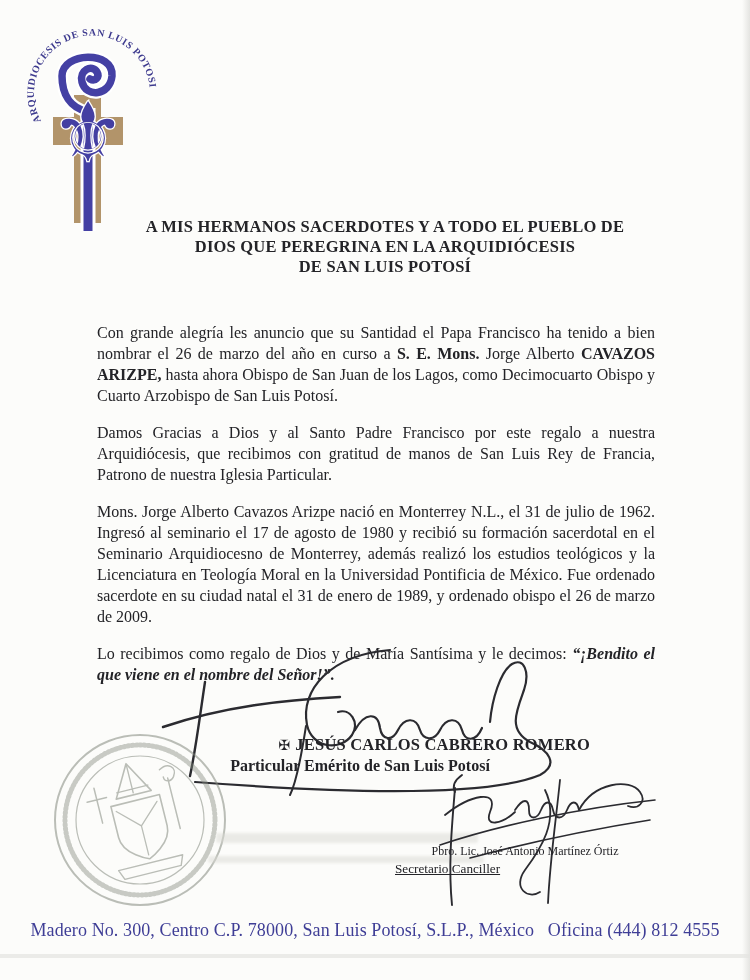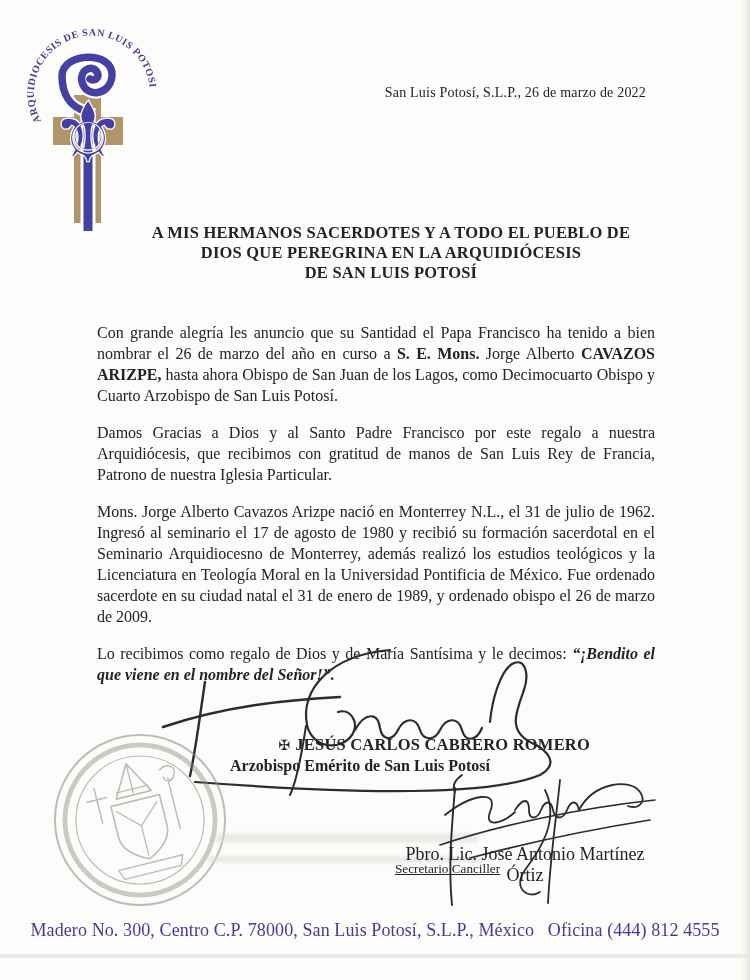--- a/index.html
+++ b/index.html
@@ -14,41 +14,41 @@
   .ghost1{left:216px;top:833px;width:262px;height:10px;}
   .ghost2{left:208px;top:856px;width:276px;height:7px;}
 
   
   .logo{position:absolute;left:22px;top:14px;width:160px;height:225px;}
   .logo .arc{font-family:"Liberation Serif",serif;font-weight:bold;font-size:10px;
              letter-spacing:.6px;fill:#3d3a8e;}
 
   .date{position:absolute;top:85px;right:104px;font-size:14px;letter-spacing:.2px;}
 
-  .headline{position:absolute;top:207px;left:75px;width:600px;margin:16px;text-align:center;
+  .headline{position:absolute;top:207px;left:75px;width:600px;margin:10px;text-align:center;
             font-size:16.5px;font-weight:bold;line-height:20px;letter-spacing:.2px;
             white-space:pre-line;}
 
   .body-text{position:absolute;top:306px;left:97px;width:558px;font-size:16px;
              line-height:21px;text-align:justify;}
   .body-text p{margin:16px 0 14px 0;}
   .seg-b{font-weight:bold;}
   .seg-bi{font-weight:bold;font-style:italic;}
 
   .sig-main{position:absolute;left:140px;top:638px;width:440px;height:165px;}
   .sig-name{position:absolute;top:735px;left:130px;width:460px;text-align:right;
             font-weight:bold;font-size:16.5px;letter-spacing:.2px;}
   .sig-name .cross{font-family:"DejaVu Sans",sans-serif;font-size:14px;margin-right:5px;}
   .sig-title{position:absolute;top:757px;left:130px;width:460px;text-align:center;
              font-weight:bold;font-size:16px;}
 
   .stamp{position:absolute;left:45px;top:728px;width:190px;height:185px;opacity:.55;}
 
   .sig-sec{position:absolute;left:400px;top:763px;width:280px;height:150px;}
-  .sec-name{position:absolute;top:844px;left:395px;width:260px;text-align:center;font-size:18px;}
+  .sec-name{position:absolute;top:844px;left:395px;width:260px;text-align:center;font-size:12px;}
   .sec-title{position:absolute;top:861px;left:395px;width:260px;font-size:13.2px;text-decoration:underline;}
 
   .footer{position:absolute;top:920px;left:0;width:750px;text-align:center;font-size:18px;
           white-space:pre;color:#3f3e96;letter-spacing:.1px;}
 
   .ink{fill:none;stroke:#2b2b30;stroke-linecap:round;stroke-linejoin:round;}
   .seal{fill:none;stroke:#858b80;stroke-linecap:round;stroke-linejoin:round;}
 </style>
 </head>
 <body>
@@ -71,21 +71,20 @@
     <g>
       <line x1="66" y1="94" x2="66" y2="217" stroke="#ffffff" stroke-width="15"></line>
       <path d="M 66,98 C 48,94 40,80 40,62 C 40,38 92,36 90,62 C 88,82 64,84 60,68 C 57,56 70,50 75,58 C 78,63 73,68 68,65" fill="none" stroke="#ffffff" stroke-width="12" stroke-linecap="round"></path>
       <line x1="66" y1="94" x2="66" y2="217" stroke="#4440a4" stroke-width="9"></line>
       <path d="M 66,98 C 48,94 40,80 40,62 C 40,38 92,36 90,62 C 88,82 64,84 60,68 C 57,56 70,50 75,58 C 78,63 73,68 68,65" fill="none" stroke="#4440a4" stroke-width="7.5" stroke-linecap="round"></path>
     </g>
 
     <text x="66" y="147" text-anchor="middle" font-size="82" font-family="DejaVu Sans, sans-serif" fill="#443fa2" stroke="#ffffff" stroke-width="2.5" paint-order="stroke">⚜</text>
   </svg>
 
-  <div class="date">San Luis Potosí, S.L.P., 26 de marzo de 2022</div>
 
   <h1 class="headline">A MIS HERMANOS SACERDOTES Y A TODO EL PUEBLO DE
 DIOS QUE PEREGRINA EN LA ARQUIDIÓCESIS
 DE SAN LUIS POTOSÍ</h1>
 
   <div class="body-text">
     <p><span>Con grande alegría les anuncio que su Santidad el Papa Francisco ha tenido a bien nombrar el 26 de marzo del año en curso a </span><span class="seg-b">S. E. Mons.</span><span> Jorge Alberto </span><span class="seg-b">CAVAZOS ARIZPE,</span><span> hasta ahora Obispo de San Juan de los Lagos, como Decimocuarto Obispo y Cuarto Arzobispo de San Luis Potosí.</span></p>
     <p><span>Damos Gracias a Dios y al Santo Padre Francisco por este regalo a nuestra Arquidiócesis, que recibimos con gratitud de manos de San Luis Rey de Francia, Patrono de nuestra Iglesia Particular.</span></p>
     <p><span>Mons. Jorge Alberto Cavazos Arizpe nació en Monterrey N.L., el 31 de julio de 1962. Ingresó al seminario el 17 de agosto de 1980 y  recibió su formación sacerdotal en el Seminario Arquidiocesno de Monterrey, además realizó los estudios teológicos y la Licenciatura en Teología Moral en la Universidad Pontificia de México. Fue ordenado sacerdote en su ciudad natal el 31 de enero de 1989, y ordenado obispo el 26 de marzo de 2009.</span></p>
     <p><span>Lo recibimos como regalo de Dios y de María Santísima y le decimos: </span><span class="seg-bi">“¡Bendito el que viene en el nombre del Señor!”.</span></p>
@@ -96,21 +95,21 @@
     <path class="ink" stroke-width="2.4" d="M 23,89 C 85,68 145,62 200,59"></path>
     <path class="ink" stroke-width="2.2" d="M 250,12 C 190,17 160,52 167,87 C 172,110 200,114 212,97 C 220,84 210,70 198,74"></path>
     <path class="ink" stroke-width="2" d="M 166,88 C 161,120 156,145 150,157"></path>
     <path class="ink" stroke-width="2.2" d="M 215,92 C 225,74 238,74 240,90 C 242,102 252,104 258,92 C 264,80 276,78 280,92 C 283,102 294,104 300,92 C 306,80 318,78 322,92 C 325,104 336,104 342,90"></path>
     <path class="ink" stroke-width="2.2" d="M 350,84 C 352,62 360,34 372,26 C 384,19 390,34 384,52 C 376,74 368,92 390,104 C 408,112 420,126 400,137 C 340,162 160,152 55,144"></path>
   </svg>
 
   <div class="sig-name">
     <span class="cross">✠</span><span>JESÚS CARLOS CABRERO ROMERO</span>
   </div>
-  <div class="sig-title">Arzobispo Emérito de San Luis Potosí</div>
+  <div class="sig-title">Particular Emérito de San Luis Potosí</div>
 
   <svg class="stamp" viewBox="0 0 190 185">
     <circle cx="95" cy="92" r="85" class="seal" stroke-width="2"></circle>
     <circle cx="95" cy="92" r="75" class="seal" stroke-width="5" stroke-dasharray="1.5 2.6" opacity=".8"></circle>
     <circle cx="95" cy="92" r="64" class="seal" stroke-width="1.2"></circle>
     <g transform="rotate(-14 95 92)">
       <path class="seal" stroke-width="1.6" d="M 95,34 L 77,66 L 113,66 Z"></path>
       <path class="seal" stroke-width="1.4" d="M 79,60 L 111,60 M 95,36 L 95,64"></path>
       <path class="seal" stroke-width="1.6" d="M 70,72 L 120,72 L 120,104 C 120,122 95,132 95,132 C 95,132 70,122 70,104 Z"></path>
       <path class="seal" stroke-width="1.3" d="M 74,78 L 95,98 L 116,78 M 95,98 L 95,128"></path>

